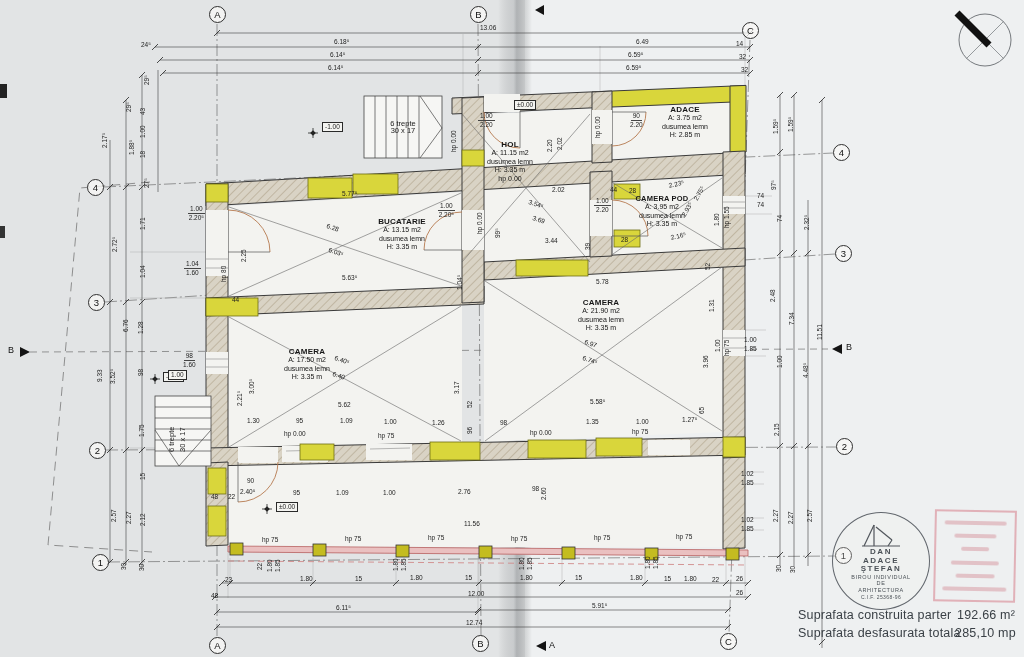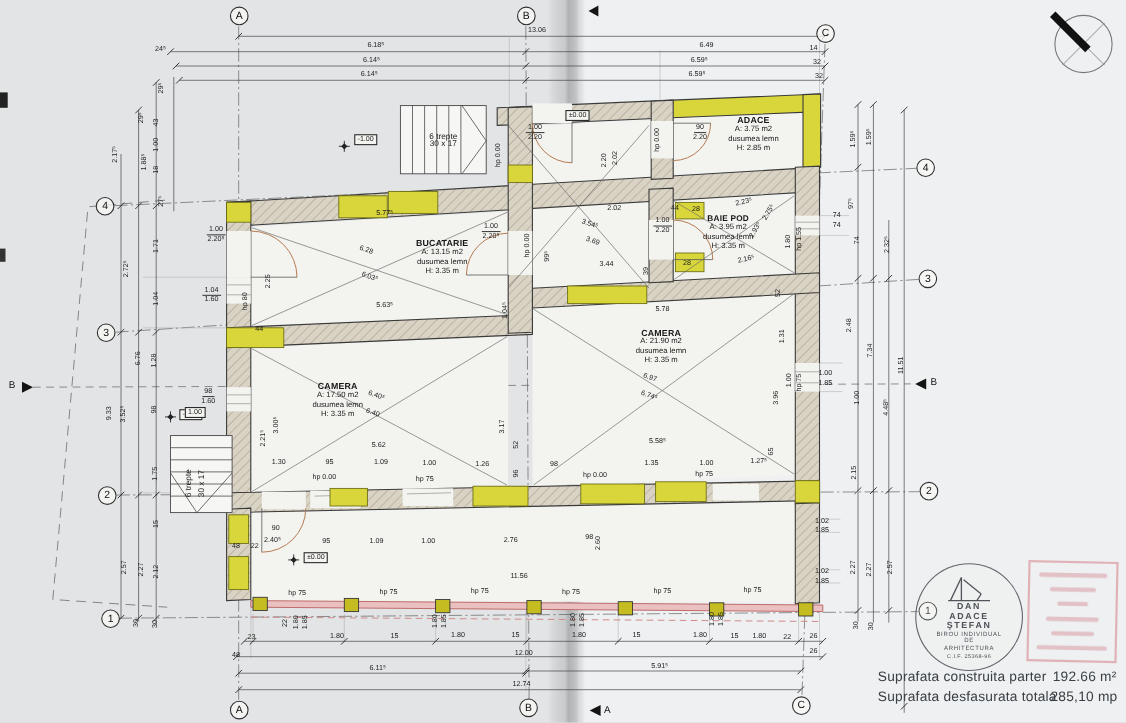--- a/index.html
+++ b/index.html
@@ -463,28 +463,35 @@
   <span class="l v" style="left:526px;top:570px">1.85</span>
   <span class="l v" style="left:644px;top:569px">1.80</span>
   <span class="l v" style="left:652px;top:569px">1.85</span>
 
   <div class="room" style="left:352px;top:217px;width:100px">
     <span class="rn">BUCATARIE</span>
     <span class="rs">A: 13.15 m2</span>
     <span class="rs">dusumea lemn</span>
     <span class="rs">H: 3.35 m</span>
   </div>
+  <div class="room" style="left:470px;top:140px;width:80px">
+    <span class="rn">HOL</span>
+    <span class="rs">A: 11.15 m2</span>
+    <span class="rs">dusumea lemn</span>
+    <span class="rs">H: 3.35 m</span>
+    <span class="rs">hp 0.00</span>
+  </div>
   <div class="room" style="left:640px;top:105px;width:90px">
     <span class="rn">ADACE</span>
     <span class="rs">A: 3.75 m2</span>
     <span class="rs">dusumea lemn</span>
     <span class="rs">H: 2.85 m</span>
   </div>
   <div class="room" style="left:618px;top:194px;width:88px">
-    <span class="rn" style="font-size:7.5px">BAIE POD</span>
+    <span class="rn" style="font-size:7.5px">CAMERA POD</span>
     <span class="rs">A: 3.95 m2</span>
     <span class="rs">dusumea lemn</span>
     <span class="rs">H: 3.35 m</span>
   </div>
   <div class="room" style="left:262px;top:347px;width:90px">
     <span class="rn">CAMERA</span>
     <span class="rs">A: 17.50 m2</span>
     <span class="rs">dusumea lemn</span>
     <span class="rs">H: 3.35 m</span>
   </div>

